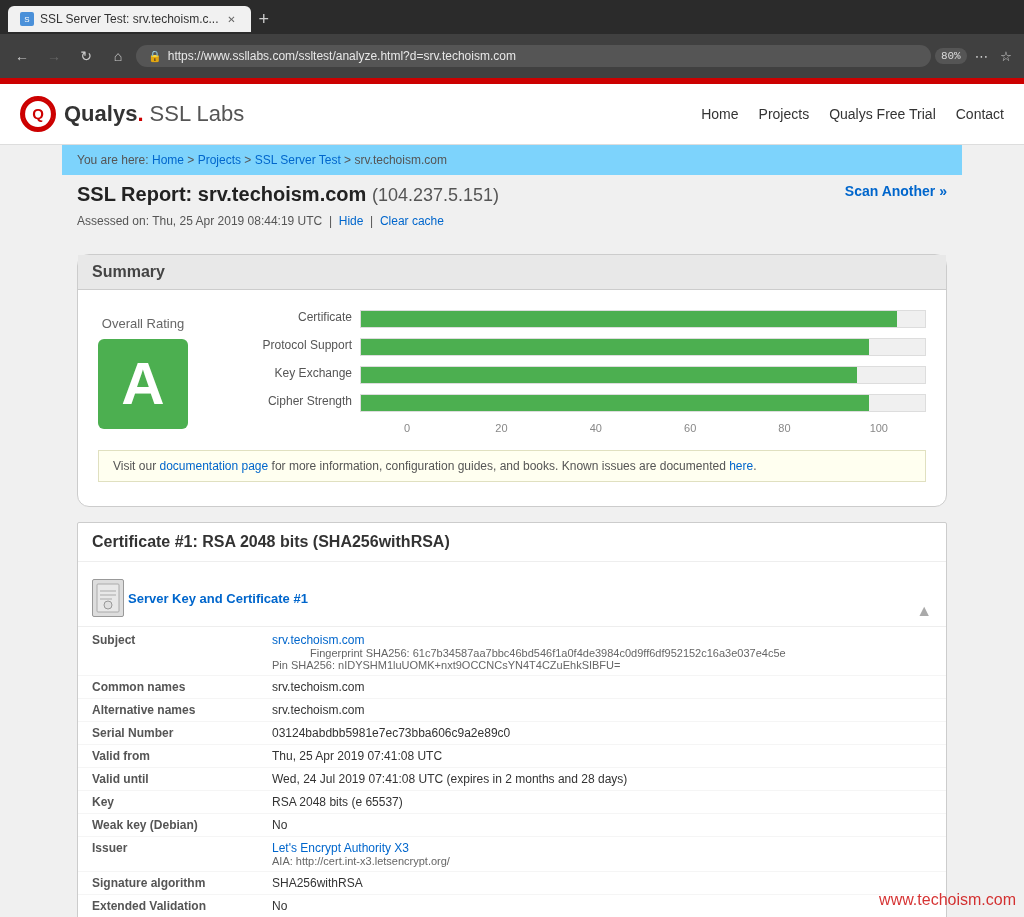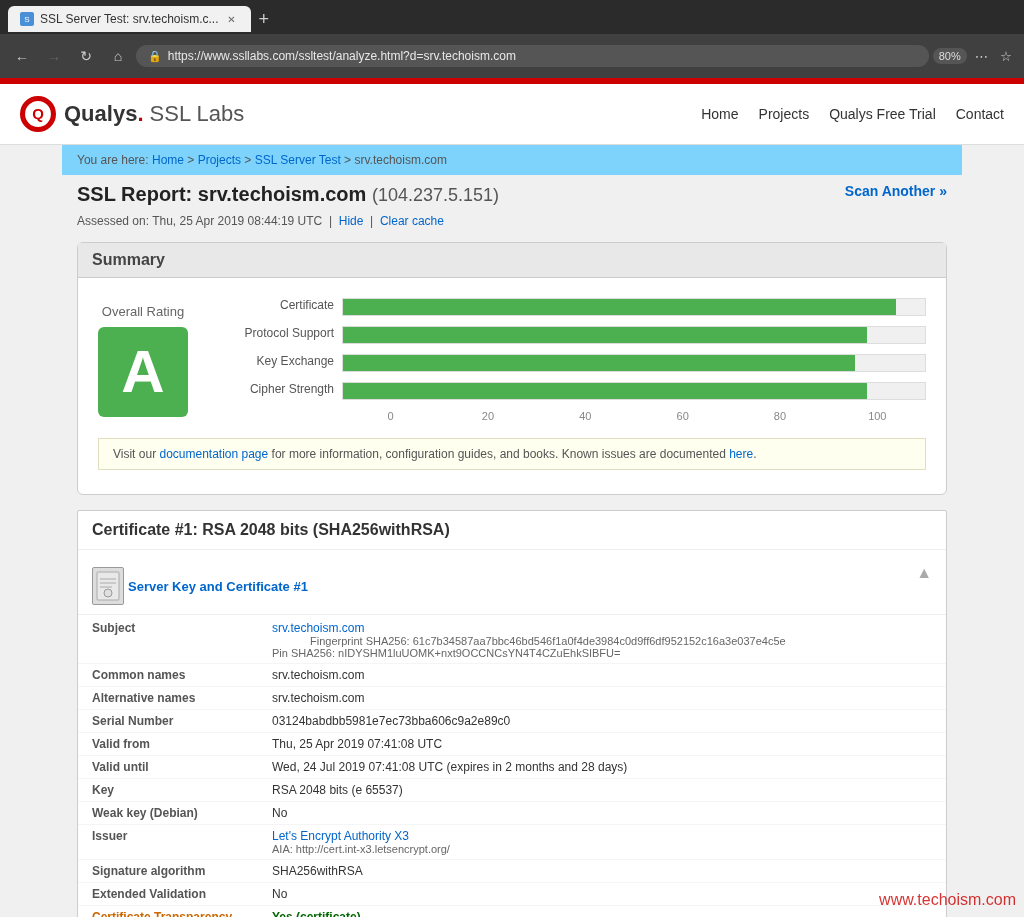--- a/index.html
+++ b/index.html
@@ -13,21 +13,21 @@
     .tab-close { width: 14px; height: 14px; display: flex; align-items: center; justify-content: center; border-radius: 50%; cursor: pointer; color: #666; font-size: 10px; margin-left: auto; }
     .new-tab-btn { background: none; border: none; color: #ccc; font-size: 18px; padding: 0 8px; cursor: pointer; }
 
     .nav-bar { display: flex; align-items: center; background: #404040; padding: 6px 8px; gap: 4px; height: 44px; }
     .nav-btn { background: none; border: none; color: #ccc; width: 28px; height: 28px; border-radius: 50%; display: flex; align-items: center; justify-content: center; cursor: pointer; font-size: 14px; }
     .nav-btn.disabled { color: #666; }
     .address-bar { flex: 1; display: flex; align-items: center; background: #555; border-radius: 20px; padding: 4px 12px; gap: 6px; color: #ddd; font-size: 12px; }
     .address-bar .lock-icon { color: #5cb85c; font-size: 11px; }
     .address-url { flex: 1; color: #e8e8e8; }
     .nav-icon-btn { background: none; border: none; color: #ccc; cursor: pointer; padding: 4px; border-radius: 4px; }
-    .pct-badge { background: #555; border-radius: 8px; padding: 2px 6px; font-size: 11px; color: #ddd; }
+    .pct-badge { background: #555; border-radius: 8px; padding: 2px 6px; font-size: 11px; color: #ddd; font-family: Liberation Mono, monospace; }
 
     
     .red-bar { height: 6px; background: #cc0000; }
 
     
     .page-content { background: #f0f0f0; min-height: calc(917px - 78px - 6px); }
 
     
     .site-header { background: #fff; border-bottom: 1px solid #ddd; padding: 12px 20px; display: flex; align-items: center; justify-content: space-between; }
     .logo-area { display: flex; align-items: center; gap: 8px; }
@@ -43,42 +43,42 @@
     .breadcrumb a { color: #0066cc; text-decoration: none; }
 
     
     .page-title-area { padding: 8px 15px 6px 15px; background: #f0f0f0; display: flex; align-items: flex-start; justify-content: space-between; }
     .page-title { font-size: 20px; font-weight: bold; color: #222; }
     .scan-another { color: #0066cc; font-weight: bold; font-size: 14px; text-decoration: none; cursor: pointer; }
     .assessed-on { padding: 2px 15px 10px 15px; font-size: 12px; color: #555; background: #f0f0f0; }
     .assessed-on a { color: #0066cc; text-decoration: none; cursor: pointer; }
 
     
-    .summary-box { margin: 4px 15px 15px 15px; border: 1px solid #ccc; background: #fff; border-radius: 6px; }
+    .summary-box { margin: 16px 15px 15px 15px; border: 1px solid #ccc; background: #fff; border-radius: 12px; }
     .summary-header { background: #e8e8e8; padding: 8px 14px; font-size: 16px; font-weight: bold; color: #444; border-bottom: 1px solid #ccc; }
     .summary-body { padding: 20px; display: flex; flex-direction: column; gap: 16px; }
-    .rating-row { display: flex; align-items: center; gap: 36px; }
+    .rating-row { display: flex; align-items: center; gap: 54px; }
     .overall-rating-label { text-align: center; font-size: 13px; color: #666; margin-bottom: 8px; }
     .grade-box { width: 90px; height: 90px; background: #4caf50; border-radius: 6px; display: flex; align-items: center; justify-content: center; font-size: 60px; font-weight: bold; color: #fff; }
     .chart-area { flex: 1; }
     .chart-row { display: flex; align-items: flex-start; margin-bottom: 10px; gap: 8px; }
     .chart-label { width: 110px; text-align: right; font-size: 12px; color: #555; }
     .chart-bar-bg { flex: 1; height: 18px; background: #f0f0f0; border: 1px solid #ddd; position: relative; }
     .chart-bar-fill { height: 100%; background: #4caf50; }
     .chart-axis { display: flex; padding-left: 118px; font-size: 11px; color: #888; gap: 0; }
     .chart-axis span { flex: 1; text-align: center; }
 
     .info-notice { background: #fffff0; border: 1px solid #e0e0c0; padding: 8px 14px; font-size: 12px; color: #555; margin: 0 0 4px 0; }
     .info-notice a { color: #0066cc; text-decoration: none; }
 
     
     .cert-box { margin: 0 15px 15px 15px; border: 1px solid #ccc; background: #fff; border-radius: 2px; }
     .cert-header { padding: 10px 14px; font-size: 16px; font-weight: bold; color: #333; border-bottom: 1px solid #eee; }
     .cert-body { padding: 8px 0; }
-    .cert-section-header { display: flex; align-items: flex-start; justify-content: space-between; padding: 6px 14px 6px 10px; border-bottom: 1px solid #eee; margin-bottom: 2px; }
+    .cert-section-header { display: flex; align-items: flex-end; justify-content: space-between; padding: 6px 14px 6px 10px; border-bottom: 1px solid #eee; margin-bottom: 2px; }
     .cert-section-title { color: #0066cc; font-size: 13px; font-weight: bold; }
     .cert-icon { width: 40px; height: 44px; display: flex; align-items: center; justify-content: center; }
     .cert-icon-inner { width: 32px; height: 38px; background: #ddd; border: 1px solid #999; border-radius: 2px; position: relative; display: flex; align-items: center; justify-content: center; font-size: 9px; color: #666; }
     .cert-section-left { display: flex; align-items: center; gap: 0; }
 
     .cert-table { width: 100%; border-collapse: collapse; }
     .cert-table tr td { padding: 4px 14px; font-size: 12px; vertical-align: top; border-bottom: 1px solid #f5f5f5; }
     .cert-table tr td:first-child { color: #555; width: 180px; font-weight: bold; padding-right: 10px; }
     .cert-table tr td:last-child { color: #333; }
 

